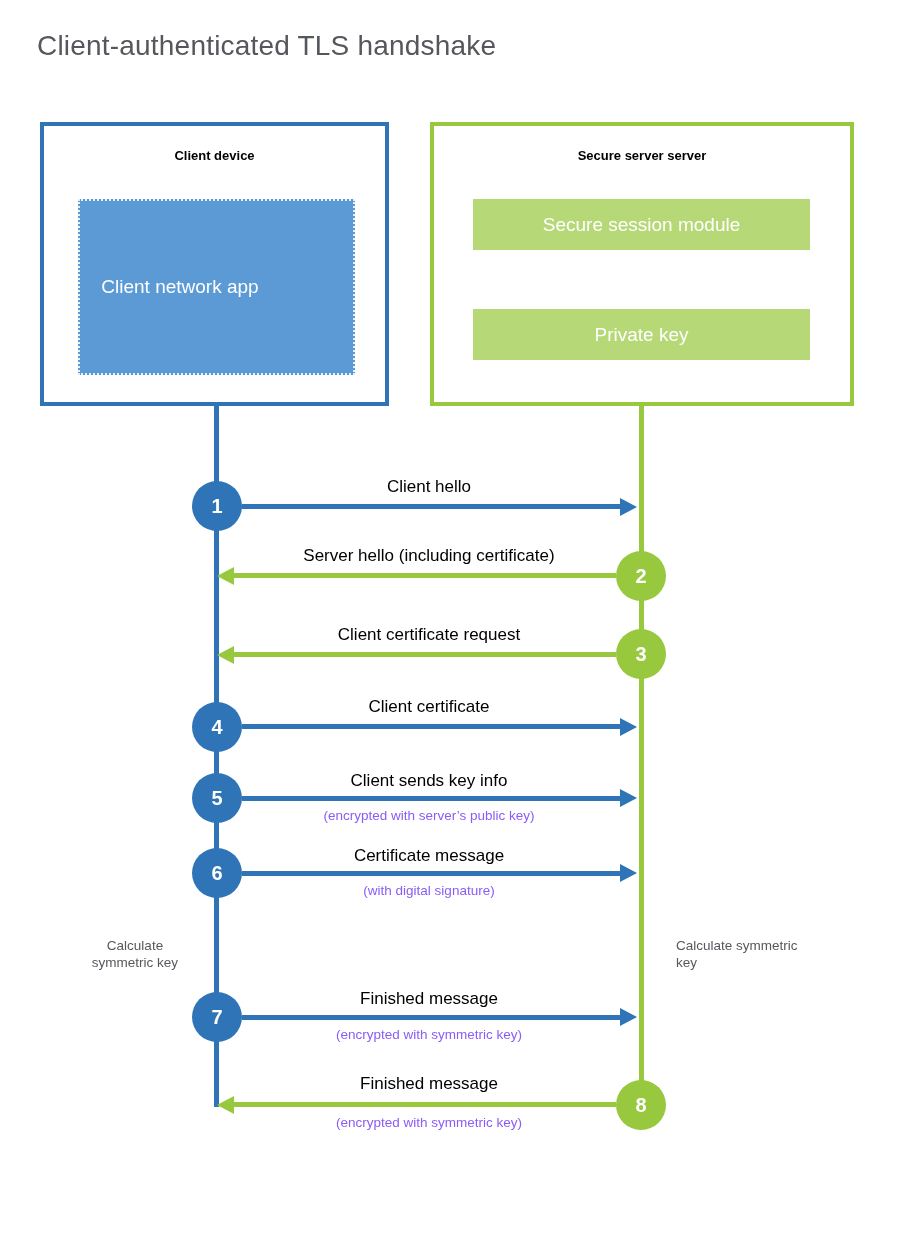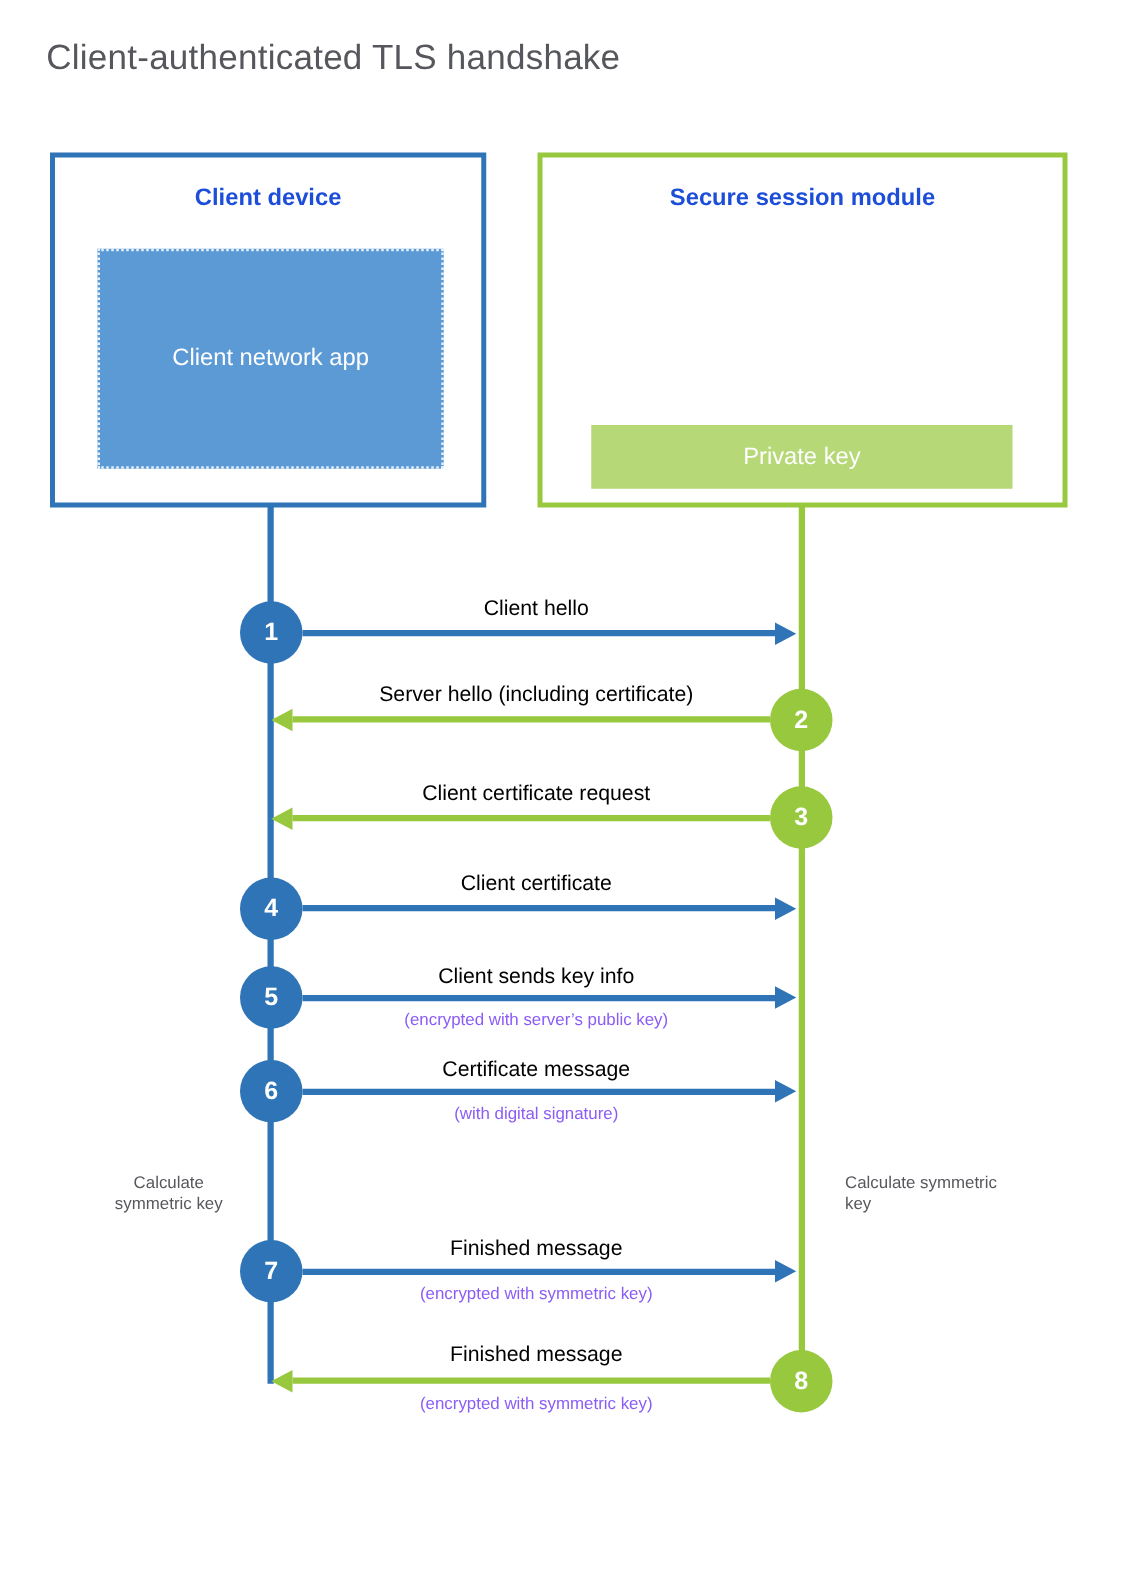--- a/index.html
+++ b/index.html
@@ -11,26 +11,26 @@
   
   .page-title{
     left:37px;top:30px;font-size:28px;font-weight:300;color:#56575c;letter-spacing:.2px;
   }
   
   .actor-box{box-sizing:border-box;border-width:4px;border-style:solid;background:#fff;}
   .client-box{left:40px;top:122px;width:349px;height:284px;border-color:#2e74b6;}
   .server-box{left:430px;top:122px;width:424px;height:284px;border-color:#97c83e;}
   .actor-title{
     position:absolute;left:0;right:0;top:22px;text-align:center;
-    font-size:19px;font-weight:700;color:#1d4ed8;
+    font-size:13px;font-weight:700;color:#000000;
   }
   .app-box{
     left:78px;top:199px;width:277px;height:176px;background:#5b9ad5;
     border:2px dotted rgba(255,255,255,.85);box-sizing:border-box;
-    display:flex;align-items:center;justify-content:center;text-align:center;
+    display:flex;align-items:center;justify-content:flex-start;text-align:center;
     color:#ffffff;font-size:19px;line-height:1.5;
   }
   .app-box .inner{width:200px;}
   .module-bar{
     left:473px;width:337px;height:51px;background:#b6d877;
     display:flex;align-items:center;justify-content:center;
     color:#ffffff;font-size:19px;
   }
   
   .lifeline{width:5px;top:405px;height:702px;}
@@ -67,23 +67,24 @@
   <div class="abs page-title">Client-authenticated TLS handshake</div>
 
   <div class="abs actor-box client-box">
     <div class="actor-title">Client device</div>
   </div>
   <div class="abs app-box">
     <div class="inner">Client network app</div>
   </div>
 
   <div class="abs actor-box server-box">
-    <div class="actor-title">Secure session module</div>
+    <div class="actor-title">Secure server server</div>
   </div>
-  <div class="abs module-bar" style="top:340px">Private key</div>
+  <div class="abs module-bar" style="top:199px">Secure session module</div>
+  <div class="abs module-bar" style="top:309px">Private key</div>
 
   <div class="abs lifeline blue"></div>
   <div class="abs lifeline green"></div>
 
   <div>
     <div class="abs mlabel" style="top:477px">Client hello</div>
     <div class="abs aline blue" style="top:504px"></div>
     <div class="abs tri right" style="top:498px"></div>
     <div class="abs circle blue" style="top:481px">1</div>
   </div>

